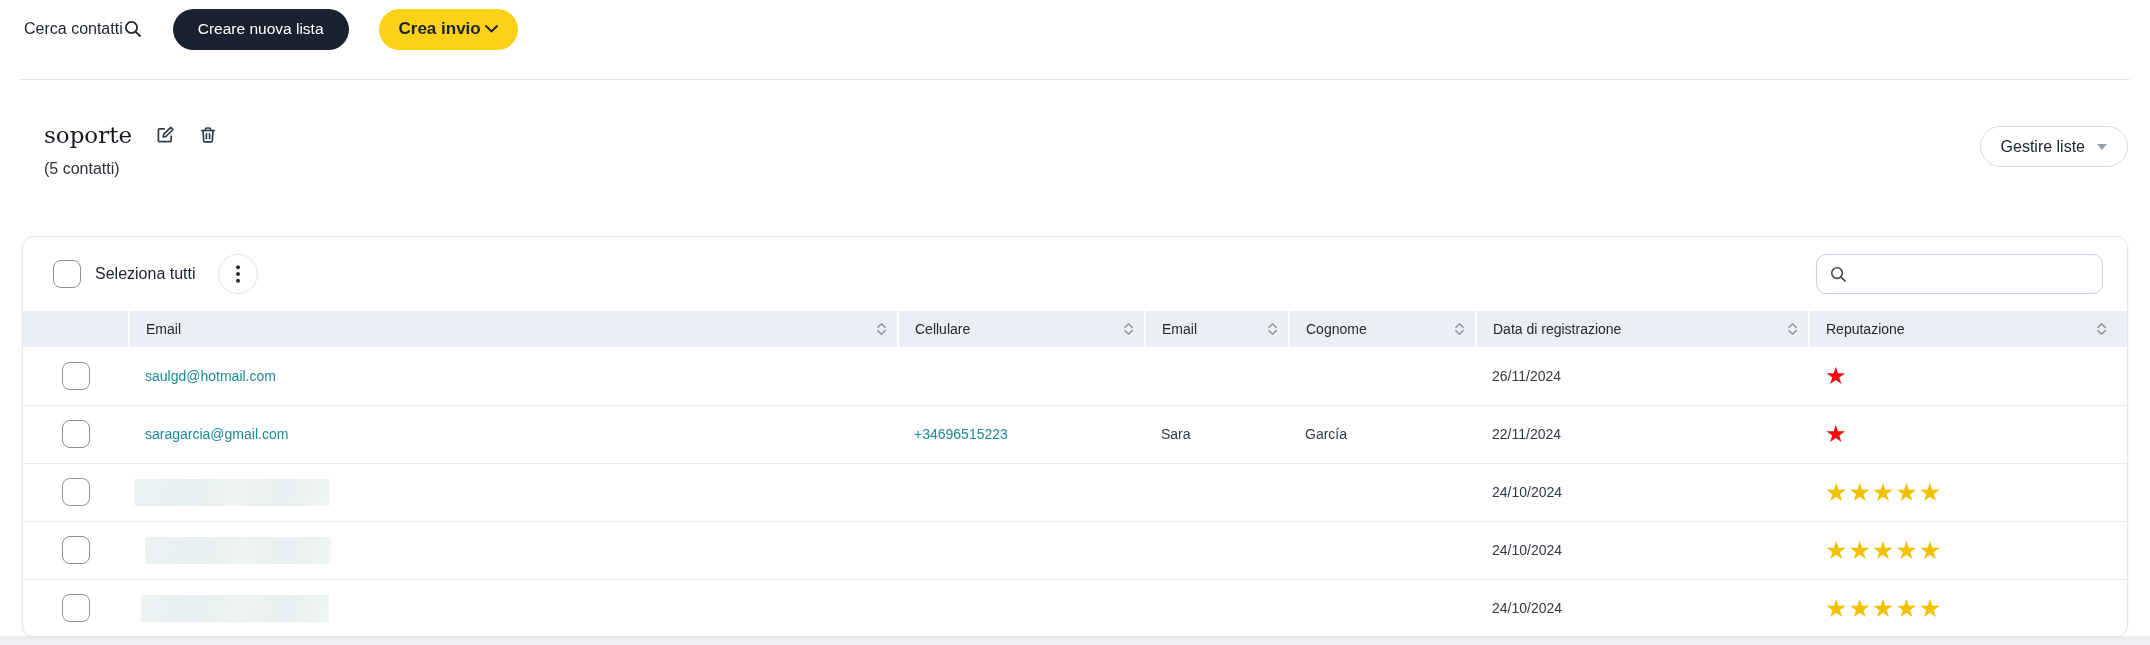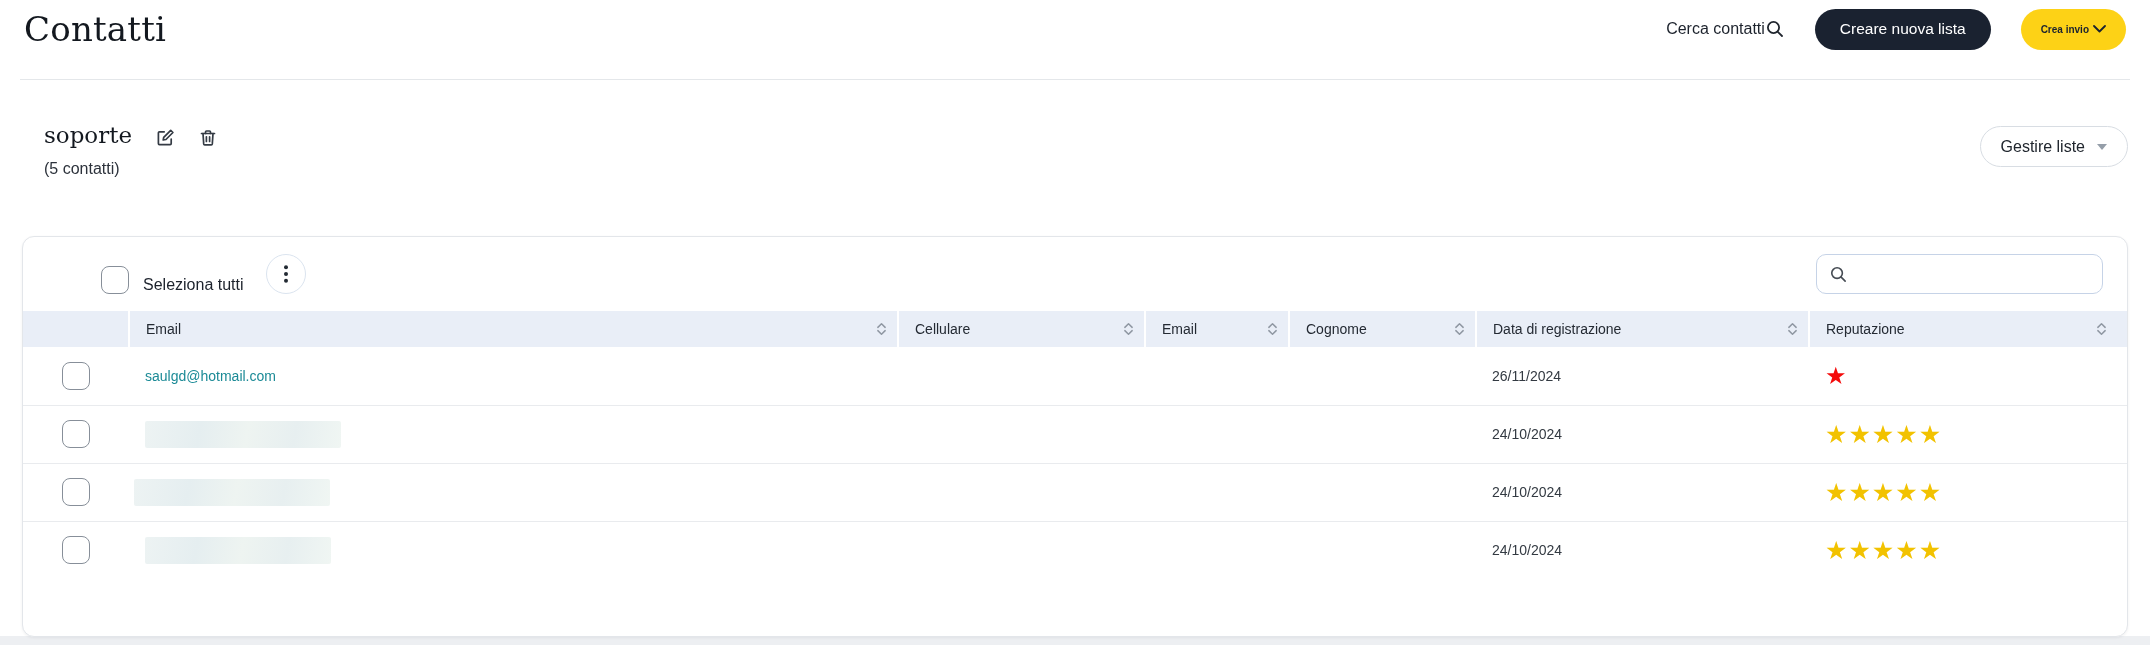--- a/index.html
+++ b/index.html
@@ -18,45 +18,45 @@
             display:flex; align-items:center; justify-content:space-between; }
   .page-title { font-family:"DejaVu Serif","Liberation Serif",serif; font-weight:500;
                 font-size:34px; color:#13181f; letter-spacing:.2px; }
   .topbar-right { display:flex; align-items:center; gap:30px; }
   .search-link { display:flex; align-items:center; font-size:16px; color:#1c222c; cursor:pointer; }
   .btn { border:none; cursor:pointer; white-space:nowrap; display:flex; align-items:center;
          font-family:inherit; }
   .btn-dark { background:var(--dark-navy,#1a2230); color:#ffffff; height:41px; border-radius:22px;
               padding:0 25px; font-size:15.5px; font-weight:500; }
   .btn-yellow { background:var(--accent-yellow,#fdd216); color:#1a2230; height:41px; border-radius:22px;
-                padding:0 20px; font-size:10px; font-weight:600; gap:4px; }
+                padding:0 20px; font-size:17px; font-weight:600; gap:4px; }
 
   .divider { position:absolute; top:79px; left:20px; right:20px; border-top:1px solid #e4e7ea; }
 
   
   .list-head { position:absolute; top:122px; left:44px; right:22px;
                display:flex; justify-content:space-between; align-items:flex-start; }
-  .list-title-row { display:flex; align-items:flex-end; gap:23px; }
+  .list-title-row { display:flex; align-items:center; gap:23px; }
   .list-name { font-family:"DejaVu Serif","Liberation Serif",serif; font-weight:500;
                font-size:23px; color:#13181f; }
   .icon-btn { background:none; border:none; cursor:pointer; display:flex; align-items:center; padding:0; }
   .list-count { margin-top:12px; font-size:16px; color:#2c323b; }
   .list-actions { display:flex; gap:17px; margin-top:4px; }
   .btn-outline { background:#fff; border:1px solid #d8dde3; border-radius:21px; height:41px;
                  padding:0 20px; font-size:16px; color:#20262e; gap:12px; }
   .caret-down { width:0; height:0; border-left:5px solid transparent; border-right:5px solid transparent;
                 border-top:6px solid #959ea9; }
 
   
   .card { position:absolute; top:236px; left:22px; right:22px; height:401px;
           background:#fff; border:1px solid #e3e6ea; border-radius:12px; overflow:hidden;
           box-shadow:0 1px 3px rgba(16,24,40,.06); }
   .card-toolbar { height:74px; display:flex; align-items:center; justify-content:space-between;
                   padding:0 24px 0 30px; }
-  .toolbar-left { display:flex; align-items:flex-end;margin-left:48px; }
+  .toolbar-left { display:flex; align-items:center; }
   .cbx { width:28px; height:28px; border:1.5px solid #878f99; border-radius:8px; background:#fff; cursor:pointer; flex:0 0 auto; }
   .select-all-label { margin-left:14px; font-size:16px; font-weight:500; color:#1c222c; }
   .kebab { width:40px; height:40px; margin-left:22px; border:1px solid #dbe4ef; border-radius:50%;
            background:#fff; cursor:pointer; display:flex; align-items:center; justify-content:center; }
   .table-search { width:287px; height:40px; border:1px solid #c6d3e7; border-radius:10px;
                   display:flex; align-items:center; padding:0 12px; background:#fff; }
   .table-search input { border:none; outline:none; flex:1; margin-left:10px; font-size:15px;
                         font-family:inherit; background:transparent; }
 
   table { width:100%; border-collapse:collapse; table-layout:fixed; }
@@ -80,21 +80,20 @@
   tbody tr:nth-child(3) .redacted { margin-left:-11px; width:196px; }
   tbody tr:nth-child(4) .redacted { margin-left:0; width:186px; }
   tbody tr:nth-child(5) .redacted { margin-left:-4px; width:188px; }
 </style>
 </head>
 <body>
 
 <div class="bottom-band"></div>
 
 <header class="topbar">
-  <h1 class="page-title">Contatti</h1>
   <div class="topbar-right">
     <div class="search-link">
       <span>Cerca contatti</span>
       <svg width="20" height="20" viewBox="0 0 20 20" fill="none" stroke="#20262e" stroke-width="1.8" stroke-linecap="round">
         <circle cx="8.5" cy="8.5" r="5.6"></circle>
           <line x1="12.8" y1="12.8" x2="17" y2="17"></line>
       </svg>
     </div>
     <button class="btn btn-dark">Creare nuova lista</button>
     <button class="btn btn-yellow">
@@ -236,20 +235,31 @@
           <td></td>
           <td></td>
           <td></td>
           <td>26/11/2024</td>
           <td><span class="stars single" style="color: rgb(244, 11, 11);">★</span></td>
         </tr>
         <tr>
           <td class="col-check">
             <div class="cbx"></div>
           </td>
+          <td><a class="link">saragarcia@gmail.com</a></td>
+          <td><a class="link">+34696515223</a></td>
+          <td>Sara</td>
+          <td>García</td>
+          <td>22/11/2024</td>
+          <td><span class="stars single" style="color: rgb(244, 11, 11);">★</span></td>
+        </tr>
+        <tr>
+          <td class="col-check">
+            <div class="cbx"></div>
+          </td>
           <td>
             <div class="redacted"></div>
           </td>
           <td></td>
           <td></td>
           <td></td>
           <td>24/10/2024</td>
           <td><span class="stars" style="color: rgb(242, 194, 0);">★★★★★</span></td>
         </tr>
         <tr>

